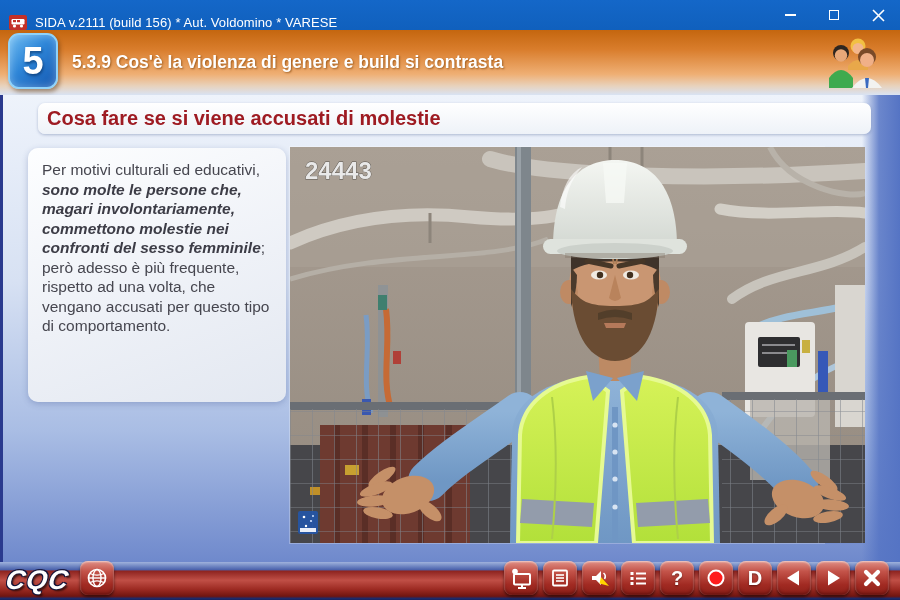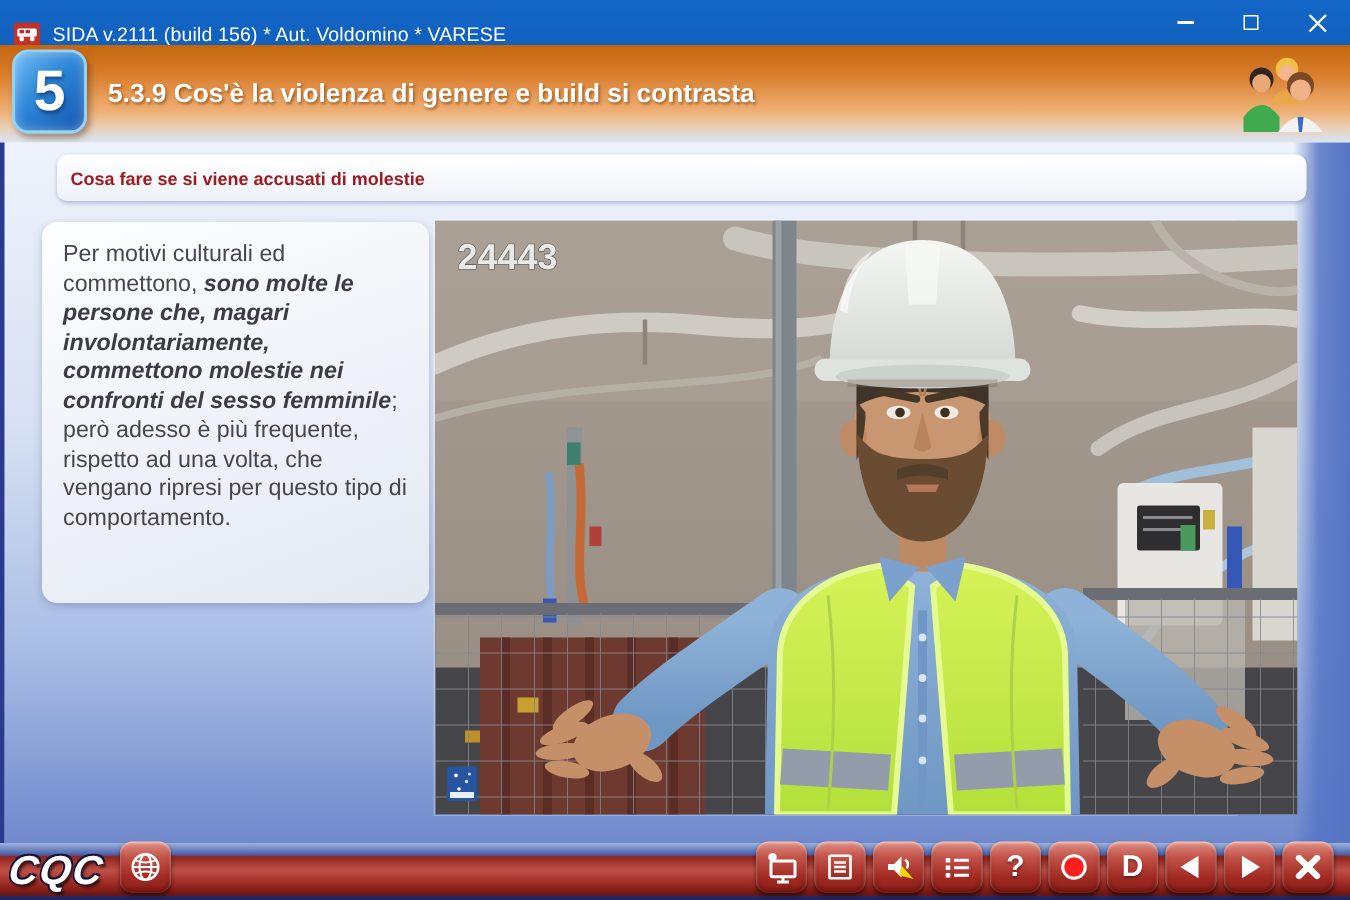--- a/index.html
+++ b/index.html
@@ -33,21 +33,21 @@
   
   .main{position:absolute;left:0;top:95px;width:900px;height:467px;
     background:linear-gradient(180deg,#eef3fb 0%,#d7e1f3 40%,#a9bde4 72%,#6f89cc 100%);
     border-left:3px solid #2a3a8e;}
   .right-strip{position:absolute;right:0;top:0;width:38px;height:467px;
     background:linear-gradient(90deg,rgba(90,115,195,0) 0%,rgba(85,116,196,.85) 45%,#5574c4 100%);}
   .section-bar{position:absolute;left:35px;top:8px;width:833px;height:31px;border-radius:7px;
     background:linear-gradient(180deg,#ffffff 0%,#eef2f8 100%);
     box-shadow:0 1px 3px rgba(80,100,150,.4);
     display:flex;align-items:center;padding-left:9px;
-    color:#9e1b22;font-size:12px;font-weight:bold;}
+    color:#9e1b22;font-size:20px;font-weight:bold;}
   .text-panel{position:absolute;left:25px;top:53px;width:258px;height:254px;border-radius:10px;
     background:linear-gradient(160deg,#fdfeff 0%,#eef1f7 55%,#e3e8f1 100%);
     box-shadow:0 2px 6px rgba(60,80,140,.3);
     padding:12px 14px;color:#46464f;font-size:15.5px;line-height:1.26;}
   .text-panel b{color:#3c3c46;font-style:italic;}
   .photo{position:absolute;left:287px;top:52px;width:534px;height:396px;
     box-shadow:0 0 0 1px rgba(255,255,255,.25);}
   .photo svg{display:block;}
 
   
@@ -110,21 +110,21 @@
   </div>
 
   <div class="main">
     <div class="right-strip"></div>
 
     <div class="section-bar">
       <span>Cosa fare se si viene accusati di molestie</span>
     </div>
 
     <div class="text-panel">
-      <p style="margin:0"><span>Per motivi culturali ed commettono, </span><b>sono molte le persone che, magari involontariamente, commettono molestie nei confronti del sesso femminile</b><span>; però adesso è più frequente, rispetto ad una volta, che vengano ripresi per questo tipo di comportamento.</span></p>
+      <p style="margin:0"><span>Per motivi culturali ed educativi, </span><b>sono molte le persone che, magari involontariamente, commettono molestie nei confronti del sesso femminile</b><span>; però adesso è più frequente, rispetto ad una volta, che vengano accusati per questo tipo di comportamento.</span></p>
     </div>
 
     <div class="photo">
       <svg width="575" height="396" viewBox="0 0 575 396">
         <defs>
           <linearGradient id="wallG" x1="0" y1="0" x2="0" y2="1">
             <stop offset="0" stop-color="#a89d92"></stop>
               <stop offset="1" stop-color="#948a7f"></stop>
           </linearGradient>
           <linearGradient id="helmG" x1="0" y1="0" x2="0" y2="1">

